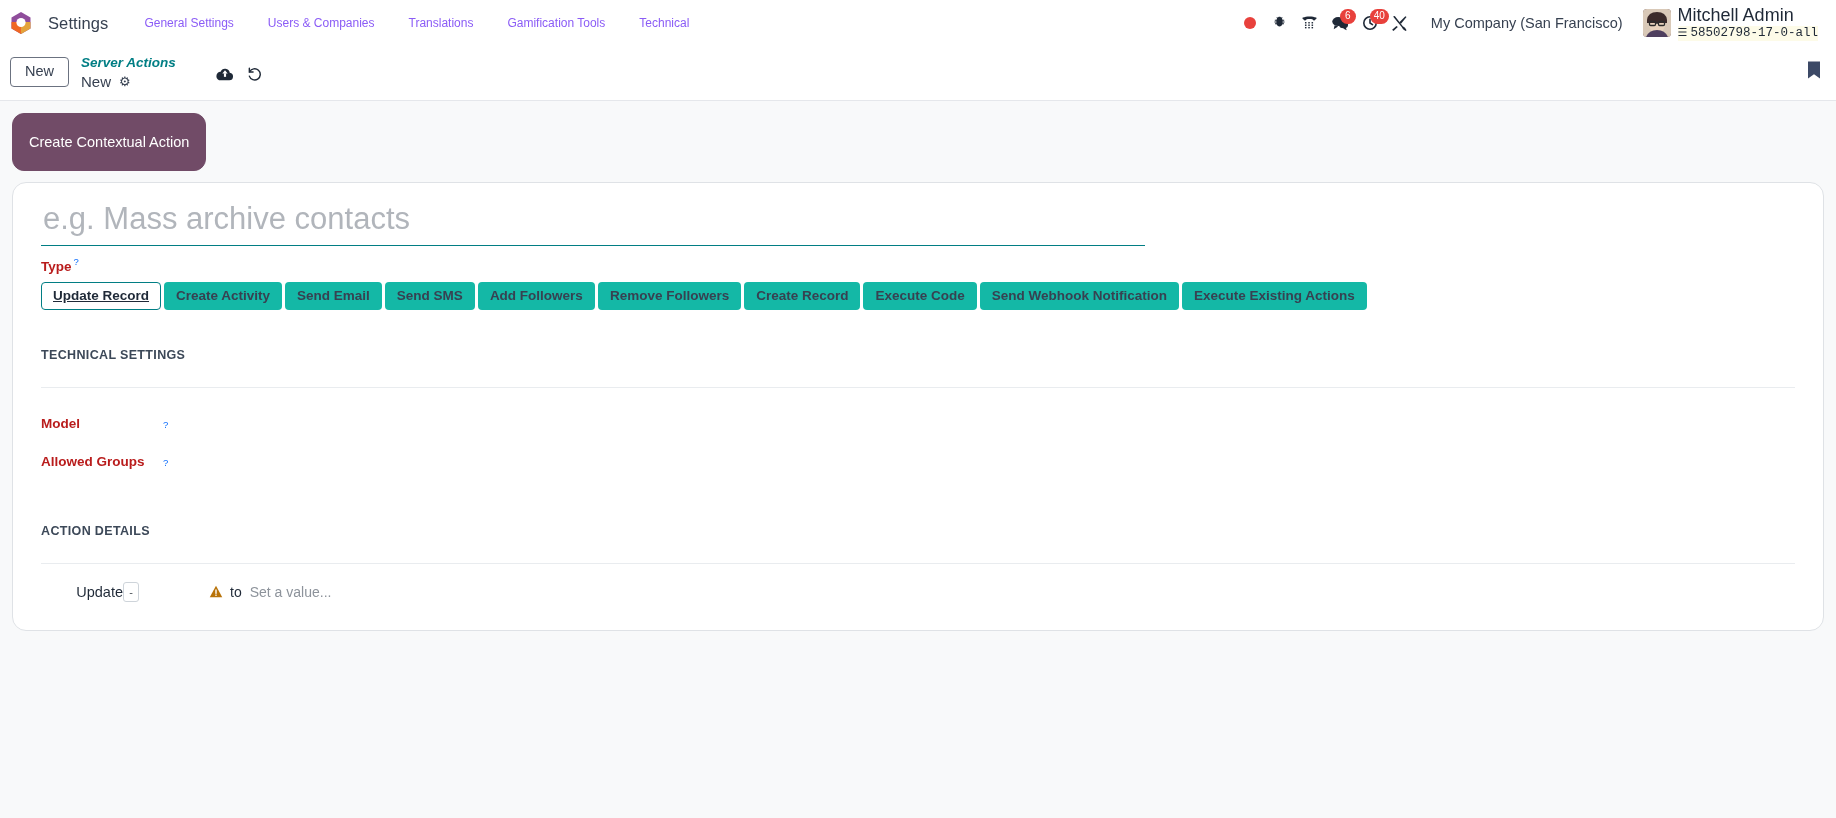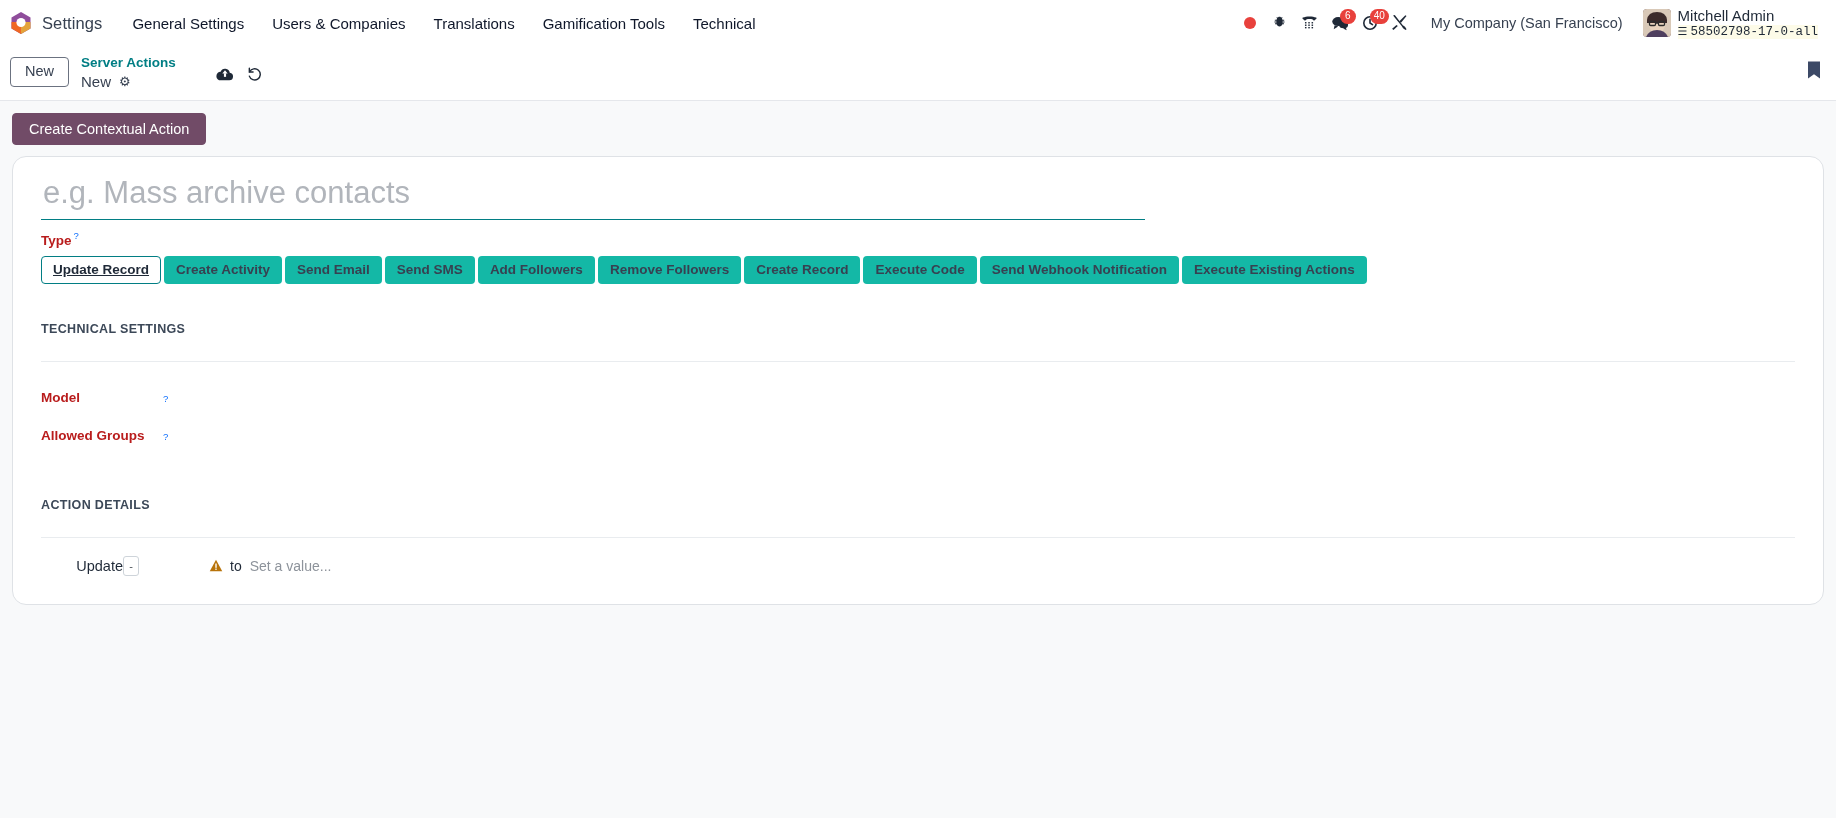--- a/index.html
+++ b/index.html
@@ -13,38 +13,38 @@
 
   
   .navbar {
     height: 46px;
     background: #ffffff;
     display: flex;
     align-items: center;
     padding: 0 14px 0 10px;
     position: relative;
   }
-  .nav-left { display: flex; align-items: center; gap: 0; }
+  .nav-left { display: flex; align-items: center; gap: 6px; }
   .odoo-logo {
     width: 22px; height: 24px;
     position: relative;
     margin-right: 10px;
     flex: 0 0 auto;
   }
   .app-name {
     font-size: 16.5px;
     color: #374151;
     font-weight: 400;
     padding: 0 16px 0 0;
     letter-spacing: .1px;
     cursor: pointer;
   }
   .nav-item {
-    font-size: 15px;
-    color: #0f172a;
+    font-size: 12px;
+    color: #8b5cf6;
     padding: 6px 14px;
     cursor: pointer;
     white-space: nowrap;
     border-radius: 3px;
   }
 
   .nav-right {
     margin-left: auto;
     display: flex;
     align-items: center;
@@ -91,21 +91,21 @@
   }
   .avatar {
     width: 28px; height: 28px;
     border-radius: 4px;
     background: #6b4f4f;
     position: relative;
     overflow: hidden;
     flex: 0 0 auto;
   }
   .user-text { line-height: 1.15; }
-  .user-name { font-size: 15px; color: #1f2937; }
+  .user-name { font-size: 18px; color: #1f2937; }
   .user-db {
     font-size: 12.5px; color: #1f2937;
     font-family: "Liberation Mono", monospace;
     background: #fdfbe8;
     display: flex; align-items: center; gap: 3px;
   }
   .db-icon { font-size: 11px; }
 
   
   .control-panel {
@@ -129,20 +129,21 @@
     margin-right: 12px;
     line-height: 1.1;
   }
   .breadcrumb-box { padding-top: 2px; }
   .bc-parent {
     font-size: 13.5px;
     color: #017e84;
     font-weight: 600;
     cursor: pointer;
     line-height: 1.35;
+    font-style: italic;
   }
   .bc-row { display: flex; align-items: center; gap: 0; }
   .bc-current {
     font-size: 15px;
     color: #374151;
     line-height: 1.3;
   }
   .bc-gear {
     font-size: 13px; color: #374151;
     margin-left: 8px; cursor: pointer;
@@ -161,22 +162,22 @@
   }
 
   
   .content-area { padding: 0; }
   .contextual-bar { padding: 12px 12px 0 12px; }
   .btn-contextual {
     background: #714b67;
     border: 1px solid #714b67;
     color: #ffffff;
     font-size: 14.5px;
-    padding: 7px 16px;
-    border-radius: 4px;
+    padding: 20px 16px;
+    border-radius: 12px;
     cursor: pointer;
     line-height: 1.15;
   }
   .sheet-wrap { padding: 11px 12px 12px 12px; }
   .sheet {
     background: #ffffff;
     border: 1px solid #dfe2e6;
     border-radius: 14px;
     padding: 16px 28px 28px 28px;
     min-height: 390px;

